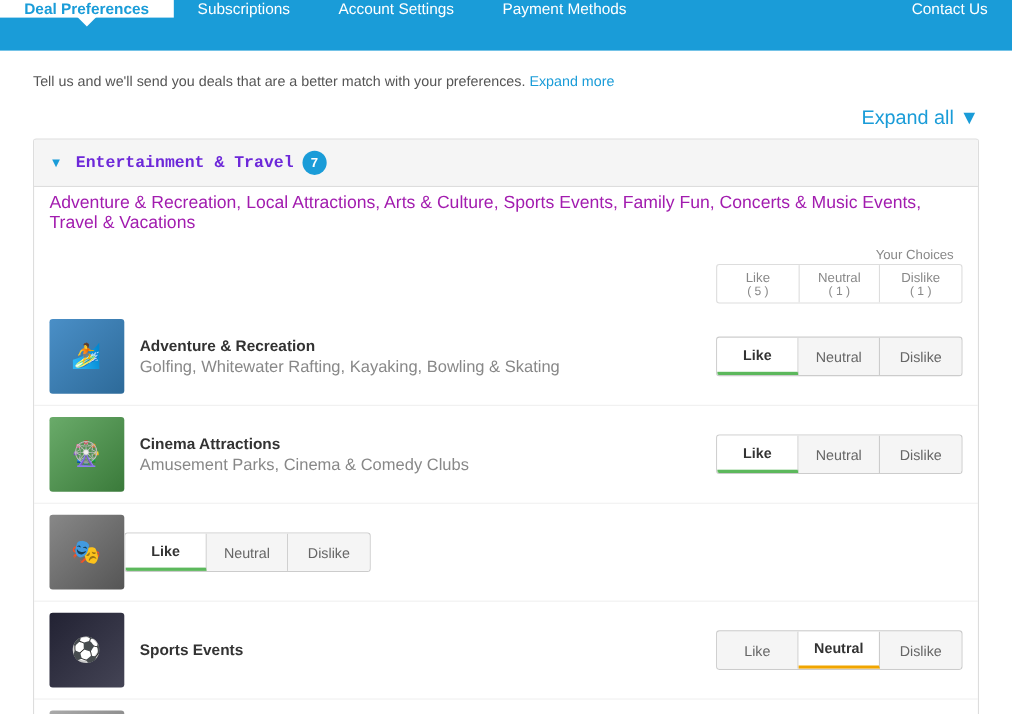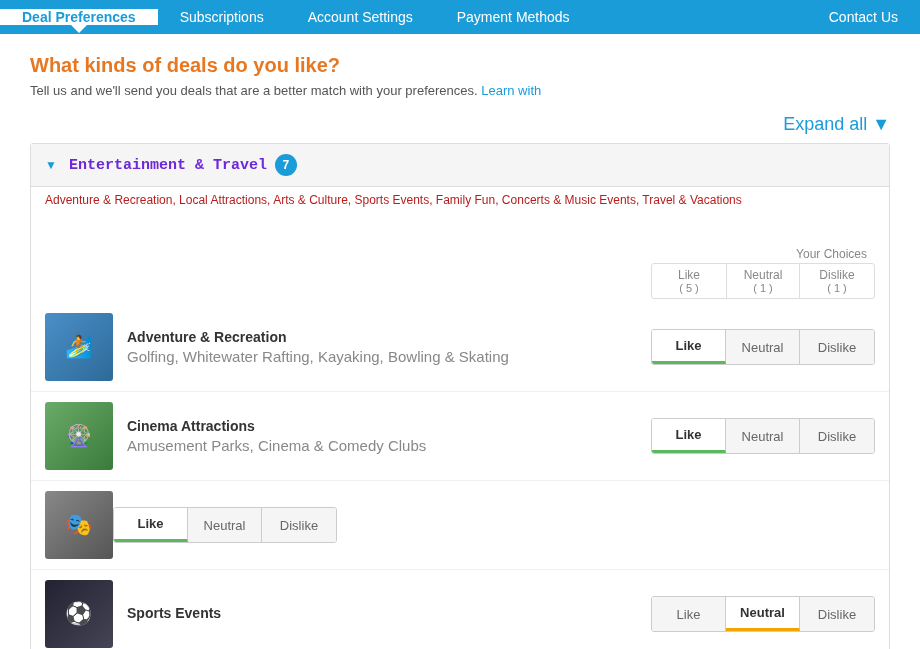--- a/index.html
+++ b/index.html
@@ -2,22 +2,22 @@
 <html><head>
   <meta charset="utf-8">
   <style>
     * { margin: 0; padding: 0; box-sizing: border-box; }
     body { font-family: Arial, sans-serif; font-size: 13px; background: #fff; color: #333; width: 920px; }
 
     
     nav {
       background: #1a9cd8;
       display: flex;
-      align-items: center;
-      height: 34px;
+      align-items: flex-start;
+      height: 46px;
       position: relative;
     }
     nav .nav-item {
       color: #fff;
       text-decoration: none;
       display: flex;
       align-items: center;
       padding: 0 22px;
       font-size: 14px;
       cursor: pointer;
@@ -70,21 +70,21 @@
     .section-header-left { display: flex; align-items: center; gap: 8px; }
     .section-title { color: #6d28d9; font-size: 15px; font-weight: bold; font-family: Liberation Mono, monospace; }
     .section-count {
       background: #1a9cd8;
       color: #fff;
       border-radius: 50%;
       width: 22px; height: 22px;
       display: flex; align-items: center; justify-content: center;
       font-size: 12px; font-weight: bold;
     }
-    .section-subcats { color: #b91c1c; font-size: 12px; padding: 6px 14px 8px; }
+    .section-subcats { color: #a21caf; font-size: 16px; padding: 6px 14px 8px; }
     .choice-count { font-size: 11px; color: #888; }
 
     
     .category-row {
       display: flex;
       align-items: center;
       padding: 10px 14px;
       border-bottom: 1px solid #f0f0f0;
     }
     .cat-image {
@@ -168,45 +168,44 @@
   <div class="nav-item active">Deal Preferences</div>
   <div class="nav-item">Subscriptions</div>
   <div class="nav-item">Account Settings</div>
   <div class="nav-item">Payment Methods</div>
   <div class="spacer"></div>
   <div class="nav-item">Contact Us</div>
 </nav>
 
 <div class="main-content">
 
-  <h1 class="page-heading">What kinds of deals do you like?</h1>
   <p class="page-subtext">
     <span>Tell us and we'll send you deals that are a better match with your preferences.</span>
-    <a href="#">Learn with</a>
+    <a href="#">Expand more</a>
   </p>
 
   <div style="height:16px;"></div>
 
   <div class="expand-all-row">
     <span>Expand all ▼</span>
   </div>
 
   <div class="section">
 
     <div class="section-header">
       <div class="section-header-left">
         <span class="triangle-icon">▼</span>
         <span class="section-title">Entertainment &amp; Travel</span>
         <div class="section-count">7</div>
       </div>
     </div>
 
     <div class="section-subcats">Adventure &amp; Recreation, Local Attractions, Arts &amp; Culture, Sports Events, Family Fun, Concerts &amp; Music Events, Travel &amp; Vacations</div>
 
-    <div style="display:flex; justify-content:flex-end; padding: 4px 14px 0; align-items:center;margin-top:28px;">
+    <div style="display:flex; justify-content:flex-end; padding: 4px 14px 0; align-items:center;">
       <span style="font-size:12px; color:#888; margin-right:8px;">Your Choices</span>
     </div>
     <div style="display:flex; justify-content:flex-end; padding: 2px 14px 4px;">
       <div style="display:flex; gap:0; border:1px solid #ddd; border-radius:3px; overflow:hidden;">
         <div class="choice-header-col" style="padding:4px 0;">
           <div>Like</div>
           <div class="choice-count">( 5 )</div>
         </div>
         <div class="choice-header-col" style="padding:4px 0; border-left:1px solid #ddd; border-right:1px solid #ddd;">
           <div>Neutral</div>

